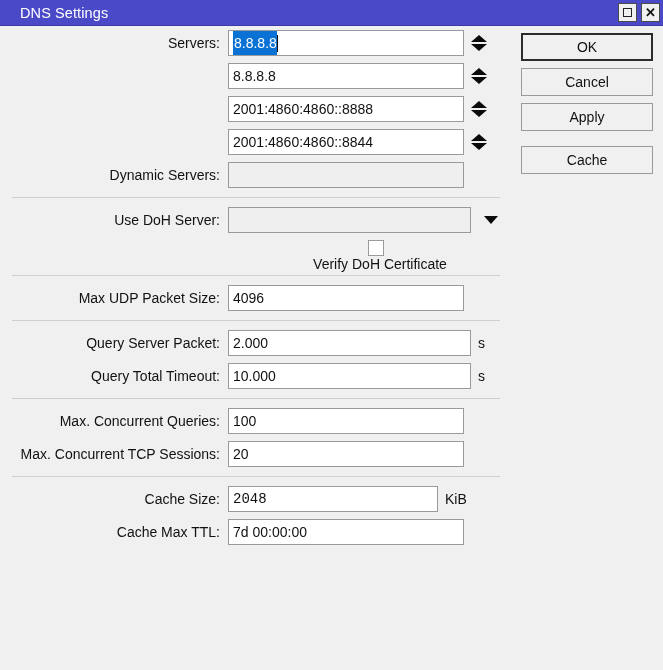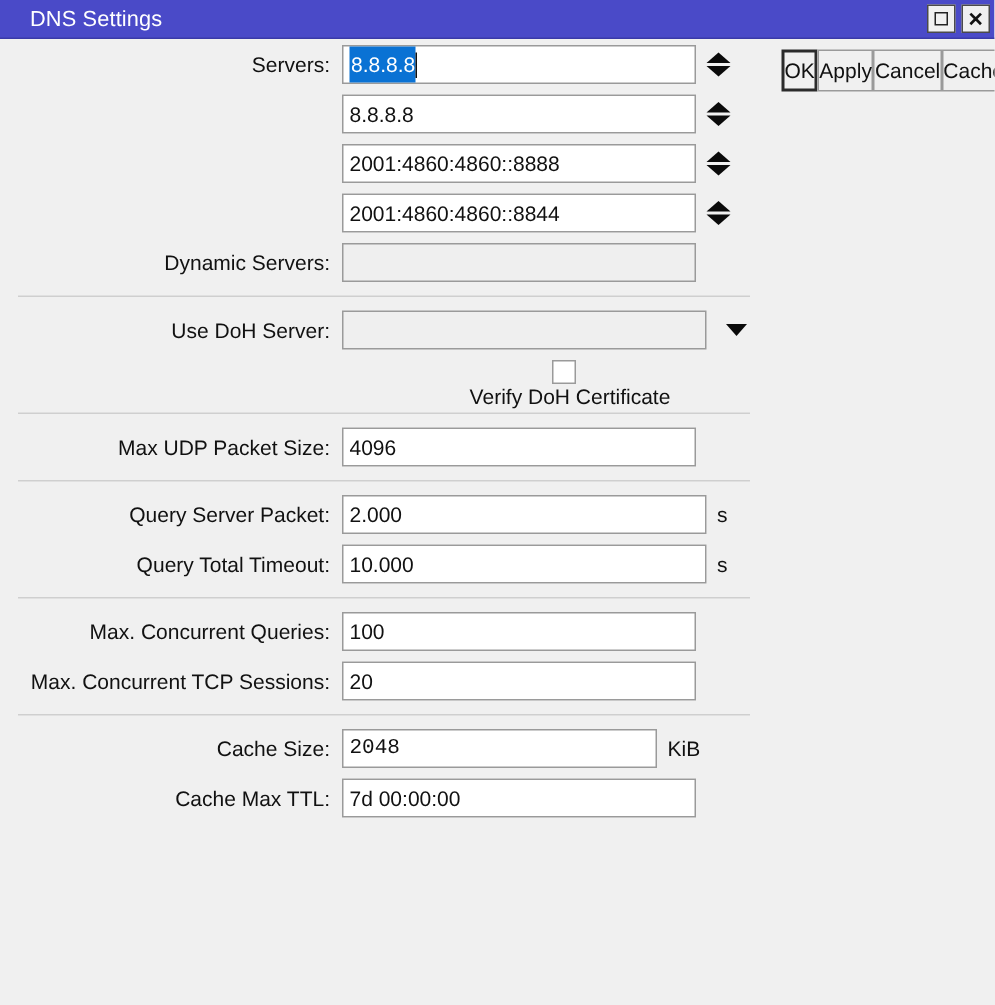--- a/index.html
+++ b/index.html
@@ -209,21 +209,21 @@
 
   .spacer-sm { height: 4px; }
 
   
   .btn-col {
     position: absolute;
     left: 521px;
     top: 7px;
     width: 132px;
     display: flex;
-    flex-direction: row;
+    flex-direction: column;
   }
   .btn {
     height: 28px;
     background: #f0f0f0;
     border: 1px solid #9a9a9a;
     box-sizing: border-box;
     font-family: "Liberation Sans", sans-serif;
     font-size: 14px;
     color: #111;
     display: flex;
@@ -362,19 +362,19 @@
     <div class="row">
       <div class="lbl">Cache Max TTL:</div>
       <div class="fld wide">7d 00:00:00</div>
     </div>
 
 
   </div>
 
   <div class="btn-col">
     <div class="btn default">OK</div>
+    <div class="btn">Cancel</div>
     <div class="btn">Apply</div>
-    <div class="btn">Cancel</div>
     <div class="btn-gap"></div>
     <div class="btn">Cache</div>
   </div>
 
 </div>
 
 </body></html>

